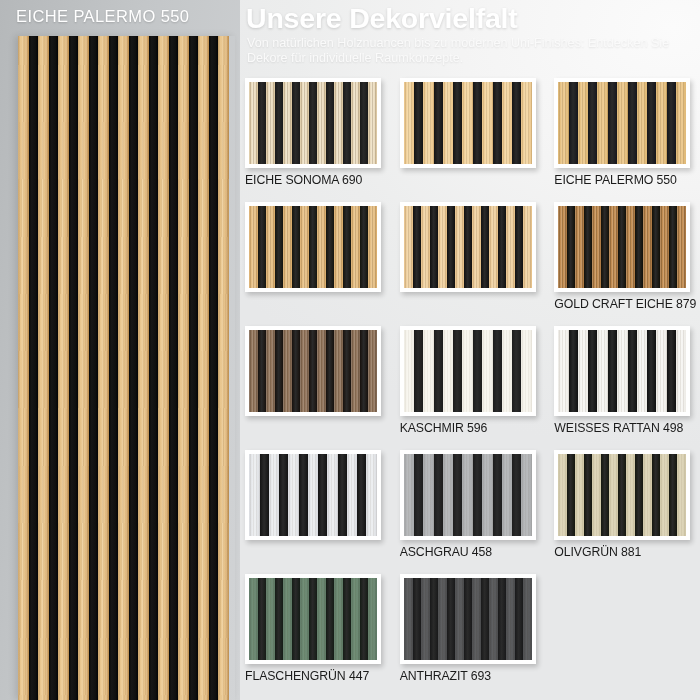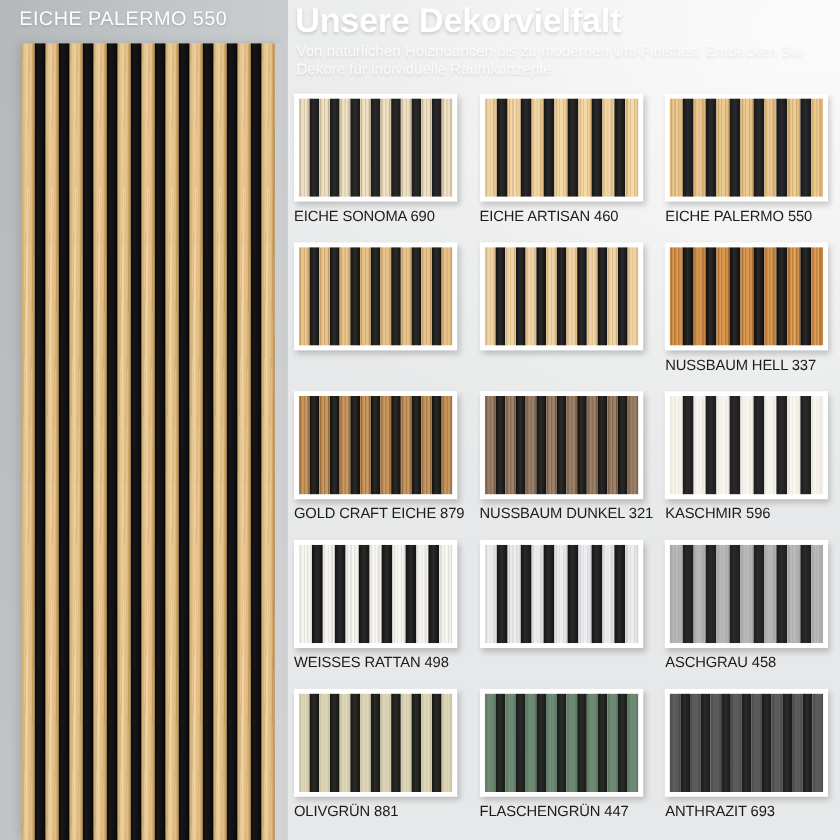--- a/index.html
+++ b/index.html
@@ -196,21 +196,20 @@
               <div class="sl" style="flex: 0 0 9.05846px; background: linear-gradient(90deg, rgb(20, 20, 20) 0%, rgb(42, 42, 42) 45%, rgb(20, 20, 20) 100%);"></div>
               <div class="sl" style="flex: 1 1 10.5213px; background: repeating-linear-gradient(90deg, rgba(255, 255, 255, 0.06) 0px, rgba(255, 255, 255, 0.06) 1px, rgba(60, 40, 15, 0.12) 1px, rgba(60, 40, 15, 0.12) 2px, rgba(255, 255, 255, 0) 2px, rgba(255, 255, 255, 0) 3px), linear-gradient(90deg, rgb(232, 193, 131) 0%, rgb(244, 216, 166) 35%, rgb(244, 216, 166) 60%, rgb(232, 193, 131) 100%);"></div>
               <div class="sl" style="flex: 0 0 9.05846px; background: linear-gradient(90deg, rgb(20, 20, 20) 0%, rgb(42, 42, 42) 45%, rgb(20, 20, 20) 100%);"></div>
               <div class="sl" style="flex: 1 1 10.5213px; background: repeating-linear-gradient(90deg, rgba(255, 255, 255, 0.06) 0px, rgba(255, 255, 255, 0.06) 1px, rgba(60, 40, 15, 0.12) 1px, rgba(60, 40, 15, 0.12) 2px, rgba(255, 255, 255, 0) 2px, rgba(255, 255, 255, 0) 3px), linear-gradient(90deg, rgb(232, 193, 131) 0%, rgb(244, 216, 166) 35%, rgb(244, 216, 166) 60%, rgb(232, 193, 131) 100%);"></div>
               <div class="sl" style="flex: 0 0 9.05846px; background: linear-gradient(90deg, rgb(20, 20, 20) 0%, rgb(42, 42, 42) 45%, rgb(20, 20, 20) 100%);"></div>
               <div class="sl" style="flex: 1 1 10.5213px; background: repeating-linear-gradient(90deg, rgba(255, 255, 255, 0.06) 0px, rgba(255, 255, 255, 0.06) 1px, rgba(60, 40, 15, 0.12) 1px, rgba(60, 40, 15, 0.12) 2px, rgba(255, 255, 255, 0) 2px, rgba(255, 255, 255, 0) 3px), linear-gradient(90deg, rgb(232, 193, 131) 0%, rgb(244, 216, 166) 35%, rgb(244, 216, 166) 60%, rgb(232, 193, 131) 100%);"></div>
               <div class="sl" style="flex: 0 0 9.05846px; background: linear-gradient(90deg, rgb(20, 20, 20) 0%, rgb(42, 42, 42) 45%, rgb(20, 20, 20) 100%);"></div>
               <div class="sl" style="flex: 1 1 10.5213px; background: repeating-linear-gradient(90deg, rgba(255, 255, 255, 0.06) 0px, rgba(255, 255, 255, 0.06) 1px, rgba(60, 40, 15, 0.12) 1px, rgba(60, 40, 15, 0.12) 2px, rgba(255, 255, 255, 0) 2px, rgba(255, 255, 255, 0) 3px), linear-gradient(90deg, rgb(232, 193, 131) 0%, rgb(244, 216, 166) 35%, rgb(244, 216, 166) 60%, rgb(232, 193, 131) 100%);"></div>
             </div>
           </div>
-          <div class="cap">EICHE ARTISAN 460</div>
         </div>
         <div class="cell">
           <div class="sw-frame">
             <div class="sw-img">
               <div class="sl" style="flex: 1 1 10.5213px; background: repeating-linear-gradient(90deg, rgba(255, 255, 255, 0.07) 0px, rgba(255, 255, 255, 0.07) 1px, rgba(60, 40, 15, 0.14) 1px, rgba(60, 40, 15, 0.14) 2px, rgba(255, 255, 255, 0) 2px, rgba(255, 255, 255, 0) 3px), linear-gradient(90deg, rgb(220, 179, 108) 0%, rgb(236, 201, 143) 35%, rgb(236, 201, 143) 60%, rgb(220, 179, 108) 100%);"></div>
               <div class="sl" style="flex: 0 0 9.05846px; background: linear-gradient(90deg, rgb(22, 22, 28) 0%, rgb(42, 42, 42) 45%, rgb(22, 22, 28) 100%);"></div>
               <div class="sl" style="flex: 1 1 10.5213px; background: repeating-linear-gradient(90deg, rgba(255, 255, 255, 0.07) 0px, rgba(255, 255, 255, 0.07) 1px, rgba(60, 40, 15, 0.14) 1px, rgba(60, 40, 15, 0.14) 2px, rgba(255, 255, 255, 0) 2px, rgba(255, 255, 255, 0) 3px), linear-gradient(90deg, rgb(220, 179, 108) 0%, rgb(236, 201, 143) 35%, rgb(236, 201, 143) 60%, rgb(220, 179, 108) 100%);"></div>
               <div class="sl" style="flex: 0 0 9.05846px; background: linear-gradient(90deg, rgb(22, 22, 28) 0%, rgb(42, 42, 42) 45%, rgb(22, 22, 28) 100%);"></div>
               <div class="sl" style="flex: 1 1 10.5213px; background: repeating-linear-gradient(90deg, rgba(255, 255, 255, 0.07) 0px, rgba(255, 255, 255, 0.07) 1px, rgba(60, 40, 15, 0.14) 1px, rgba(60, 40, 15, 0.14) 2px, rgba(255, 255, 255, 0) 2px, rgba(255, 255, 255, 0) 3px), linear-gradient(90deg, rgb(220, 179, 108) 0%, rgb(236, 201, 143) 35%, rgb(236, 201, 143) 60%, rgb(220, 179, 108) 100%);"></div>
               <div class="sl" style="flex: 0 0 9.05846px; background: linear-gradient(90deg, rgb(22, 22, 28) 0%, rgb(42, 42, 42) 45%, rgb(22, 22, 28) 100%);"></div>
@@ -263,40 +262,20 @@
               <div class="sl" style="flex: 0 0 7.85067px; background: linear-gradient(90deg, rgb(17, 17, 17) 0%, rgb(42, 42, 42) 45%, rgb(17, 17, 17) 100%);"></div>
               <div class="sl" style="flex: 1 1 9.13067px; background: repeating-linear-gradient(90deg, rgba(255, 255, 255, 0.067) 0px, rgba(255, 255, 255, 0.067) 1px, rgba(60, 40, 15, 0.13) 1px, rgba(60, 40, 15, 0.13) 2px, rgba(255, 255, 255, 0) 2px, rgba(255, 255, 255, 0) 3px), linear-gradient(90deg, rgb(228, 190, 133) 0%, rgb(241, 213, 168) 35%, rgb(241, 213, 168) 60%, rgb(228, 190, 133) 100%);"></div>
               <div class="sl" style="flex: 0 0 7.85067px; background: linear-gradient(90deg, rgb(17, 17, 17) 0%, rgb(42, 42, 42) 45%, rgb(17, 17, 17) 100%);"></div>
               <div class="sl" style="flex: 1 1 9.13067px; background: repeating-linear-gradient(90deg, rgba(255, 255, 255, 0.067) 0px, rgba(255, 255, 255, 0.067) 1px, rgba(60, 40, 15, 0.13) 1px, rgba(60, 40, 15, 0.13) 2px, rgba(255, 255, 255, 0) 2px, rgba(255, 255, 255, 0) 3px), linear-gradient(90deg, rgb(228, 190, 133) 0%, rgb(241, 213, 168) 35%, rgb(241, 213, 168) 60%, rgb(228, 190, 133) 100%);"></div>
             </div>
           </div>
         </div>
         <div class="cell">
           <div class="sw-frame">
             <div class="sw-img">
-              <div class="sl" style="flex: 1 1 10.5213px; background: repeating-linear-gradient(90deg, rgba(255, 255, 255, 0.1) 0px, rgba(255, 255, 255, 0.1) 1px, rgba(60, 40, 15, 0.2) 1px, rgba(60, 40, 15, 0.2) 2px, rgba(255, 255, 255, 0) 2px, rgba(255, 255, 255, 0) 3px), linear-gradient(90deg, rgb(192, 122, 52) 0%, rgb(217, 149, 74) 35%, rgb(217, 149, 74) 60%, rgb(192, 122, 52) 100%);"></div>
-              <div class="sl" style="flex: 0 0 9.05846px; background: linear-gradient(90deg, rgb(16, 13, 10) 0%, rgb(42, 42, 42) 45%, rgb(16, 13, 10) 100%);"></div>
-              <div class="sl" style="flex: 1 1 10.5213px; background: repeating-linear-gradient(90deg, rgba(255, 255, 255, 0.1) 0px, rgba(255, 255, 255, 0.1) 1px, rgba(60, 40, 15, 0.2) 1px, rgba(60, 40, 15, 0.2) 2px, rgba(255, 255, 255, 0) 2px, rgba(255, 255, 255, 0) 3px), linear-gradient(90deg, rgb(192, 122, 52) 0%, rgb(217, 149, 74) 35%, rgb(217, 149, 74) 60%, rgb(192, 122, 52) 100%);"></div>
-              <div class="sl" style="flex: 0 0 9.05846px; background: linear-gradient(90deg, rgb(16, 13, 10) 0%, rgb(42, 42, 42) 45%, rgb(16, 13, 10) 100%);"></div>
-              <div class="sl" style="flex: 1 1 10.5213px; background: repeating-linear-gradient(90deg, rgba(255, 255, 255, 0.1) 0px, rgba(255, 255, 255, 0.1) 1px, rgba(60, 40, 15, 0.2) 1px, rgba(60, 40, 15, 0.2) 2px, rgba(255, 255, 255, 0) 2px, rgba(255, 255, 255, 0) 3px), linear-gradient(90deg, rgb(192, 122, 52) 0%, rgb(217, 149, 74) 35%, rgb(217, 149, 74) 60%, rgb(192, 122, 52) 100%);"></div>
-              <div class="sl" style="flex: 0 0 9.05846px; background: linear-gradient(90deg, rgb(16, 13, 10) 0%, rgb(42, 42, 42) 45%, rgb(16, 13, 10) 100%);"></div>
-              <div class="sl" style="flex: 1 1 10.5213px; background: repeating-linear-gradient(90deg, rgba(255, 255, 255, 0.1) 0px, rgba(255, 255, 255, 0.1) 1px, rgba(60, 40, 15, 0.2) 1px, rgba(60, 40, 15, 0.2) 2px, rgba(255, 255, 255, 0) 2px, rgba(255, 255, 255, 0) 3px), linear-gradient(90deg, rgb(192, 122, 52) 0%, rgb(217, 149, 74) 35%, rgb(217, 149, 74) 60%, rgb(192, 122, 52) 100%);"></div>
-              <div class="sl" style="flex: 0 0 9.05846px; background: linear-gradient(90deg, rgb(16, 13, 10) 0%, rgb(42, 42, 42) 45%, rgb(16, 13, 10) 100%);"></div>
-              <div class="sl" style="flex: 1 1 10.5213px; background: repeating-linear-gradient(90deg, rgba(255, 255, 255, 0.1) 0px, rgba(255, 255, 255, 0.1) 1px, rgba(60, 40, 15, 0.2) 1px, rgba(60, 40, 15, 0.2) 2px, rgba(255, 255, 255, 0) 2px, rgba(255, 255, 255, 0) 3px), linear-gradient(90deg, rgb(192, 122, 52) 0%, rgb(217, 149, 74) 35%, rgb(217, 149, 74) 60%, rgb(192, 122, 52) 100%);"></div>
-              <div class="sl" style="flex: 0 0 9.05846px; background: linear-gradient(90deg, rgb(16, 13, 10) 0%, rgb(42, 42, 42) 45%, rgb(16, 13, 10) 100%);"></div>
-              <div class="sl" style="flex: 1 1 10.5213px; background: repeating-linear-gradient(90deg, rgba(255, 255, 255, 0.1) 0px, rgba(255, 255, 255, 0.1) 1px, rgba(60, 40, 15, 0.2) 1px, rgba(60, 40, 15, 0.2) 2px, rgba(255, 255, 255, 0) 2px, rgba(255, 255, 255, 0) 3px), linear-gradient(90deg, rgb(192, 122, 52) 0%, rgb(217, 149, 74) 35%, rgb(217, 149, 74) 60%, rgb(192, 122, 52) 100%);"></div>
-              <div class="sl" style="flex: 0 0 9.05846px; background: linear-gradient(90deg, rgb(16, 13, 10) 0%, rgb(42, 42, 42) 45%, rgb(16, 13, 10) 100%);"></div>
-              <div class="sl" style="flex: 1 1 10.5213px; background: repeating-linear-gradient(90deg, rgba(255, 255, 255, 0.1) 0px, rgba(255, 255, 255, 0.1) 1px, rgba(60, 40, 15, 0.2) 1px, rgba(60, 40, 15, 0.2) 2px, rgba(255, 255, 255, 0) 2px, rgba(255, 255, 255, 0) 3px), linear-gradient(90deg, rgb(192, 122, 52) 0%, rgb(217, 149, 74) 35%, rgb(217, 149, 74) 60%, rgb(192, 122, 52) 100%);"></div>
-            </div>
-          </div>
-          <div class="cap">NUSSBAUM HELL 337</div>
-        </div>
-        <div class="cell">
-          <div class="sw-frame">
-            <div class="sw-img">
               <div class="sl" style="flex: 1 1 9.13067px; background: repeating-linear-gradient(90deg, rgba(255, 255, 255, 0.13) 0px, rgba(255, 255, 255, 0.13) 1px, rgba(60, 40, 15, 0.26) 1px, rgba(60, 40, 15, 0.26) 2px, rgba(255, 255, 255, 0) 2px, rgba(255, 255, 255, 0) 3px), linear-gradient(90deg, rgb(169, 119, 66) 0%, rgb(199, 146, 87) 35%, rgb(199, 146, 87) 60%, rgb(169, 119, 66) 100%);"></div>
               <div class="sl" style="flex: 0 0 7.85067px; background: linear-gradient(90deg, rgb(18, 16, 8) 0%, rgb(42, 42, 42) 45%, rgb(18, 16, 8) 100%);"></div>
               <div class="sl" style="flex: 1 1 9.13067px; background: repeating-linear-gradient(90deg, rgba(255, 255, 255, 0.13) 0px, rgba(255, 255, 255, 0.13) 1px, rgba(60, 40, 15, 0.26) 1px, rgba(60, 40, 15, 0.26) 2px, rgba(255, 255, 255, 0) 2px, rgba(255, 255, 255, 0) 3px), linear-gradient(90deg, rgb(169, 119, 66) 0%, rgb(199, 146, 87) 35%, rgb(199, 146, 87) 60%, rgb(169, 119, 66) 100%);"></div>
               <div class="sl" style="flex: 0 0 7.85067px; background: linear-gradient(90deg, rgb(18, 16, 8) 0%, rgb(42, 42, 42) 45%, rgb(18, 16, 8) 100%);"></div>
               <div class="sl" style="flex: 1 1 9.13067px; background: repeating-linear-gradient(90deg, rgba(255, 255, 255, 0.13) 0px, rgba(255, 255, 255, 0.13) 1px, rgba(60, 40, 15, 0.26) 1px, rgba(60, 40, 15, 0.26) 2px, rgba(255, 255, 255, 0) 2px, rgba(255, 255, 255, 0) 3px), linear-gradient(90deg, rgb(169, 119, 66) 0%, rgb(199, 146, 87) 35%, rgb(199, 146, 87) 60%, rgb(169, 119, 66) 100%);"></div>
               <div class="sl" style="flex: 0 0 7.85067px; background: linear-gradient(90deg, rgb(18, 16, 8) 0%, rgb(42, 42, 42) 45%, rgb(18, 16, 8) 100%);"></div>
               <div class="sl" style="flex: 1 1 9.13067px; background: repeating-linear-gradient(90deg, rgba(255, 255, 255, 0.13) 0px, rgba(255, 255, 255, 0.13) 1px, rgba(60, 40, 15, 0.26) 1px, rgba(60, 40, 15, 0.26) 2px, rgba(255, 255, 255, 0) 2px, rgba(255, 255, 255, 0) 3px), linear-gradient(90deg, rgb(169, 119, 66) 0%, rgb(199, 146, 87) 35%, rgb(199, 146, 87) 60%, rgb(169, 119, 66) 100%);"></div>
               <div class="sl" style="flex: 0 0 7.85067px; background: linear-gradient(90deg, rgb(18, 16, 8) 0%, rgb(42, 42, 42) 45%, rgb(18, 16, 8) 100%);"></div>
               <div class="sl" style="flex: 1 1 9.13067px; background: repeating-linear-gradient(90deg, rgba(255, 255, 255, 0.13) 0px, rgba(255, 255, 255, 0.13) 1px, rgba(60, 40, 15, 0.26) 1px, rgba(60, 40, 15, 0.26) 2px, rgba(255, 255, 255, 0) 2px, rgba(255, 255, 255, 0) 3px), linear-gradient(90deg, rgb(169, 119, 66) 0%, rgb(199, 146, 87) 35%, rgb(199, 146, 87) 60%, rgb(169, 119, 66) 100%);"></div>
               <div class="sl" style="flex: 0 0 7.85067px; background: linear-gradient(90deg, rgb(18, 16, 8) 0%, rgb(42, 42, 42) 45%, rgb(18, 16, 8) 100%);"></div>
@@ -322,21 +301,20 @@
               <div class="sl" style="flex: 0 0 7.85067px; background: linear-gradient(90deg, rgb(23, 17, 13) 0%, rgb(42, 42, 42) 45%, rgb(23, 17, 13) 100%);"></div>
               <div class="sl" style="flex: 1 1 9.13067px; background: repeating-linear-gradient(90deg, rgba(255, 255, 255, 0.11) 0px, rgba(255, 255, 255, 0.11) 1px, rgba(60, 40, 15, 0.22) 1px, rgba(60, 40, 15, 0.22) 2px, rgba(255, 255, 255, 0) 2px, rgba(255, 255, 255, 0) 3px), linear-gradient(90deg, rgb(125, 100, 80) 0%, rgb(151, 122, 97) 35%, rgb(151, 122, 97) 60%, rgb(125, 100, 80) 100%);"></div>
               <div class="sl" style="flex: 0 0 7.85067px; background: linear-gradient(90deg, rgb(23, 17, 13) 0%, rgb(42, 42, 42) 45%, rgb(23, 17, 13) 100%);"></div>
               <div class="sl" style="flex: 1 1 9.13067px; background: repeating-linear-gradient(90deg, rgba(255, 255, 255, 0.11) 0px, rgba(255, 255, 255, 0.11) 1px, rgba(60, 40, 15, 0.22) 1px, rgba(60, 40, 15, 0.22) 2px, rgba(255, 255, 255, 0) 2px, rgba(255, 255, 255, 0) 3px), linear-gradient(90deg, rgb(125, 100, 80) 0%, rgb(151, 122, 97) 35%, rgb(151, 122, 97) 60%, rgb(125, 100, 80) 100%);"></div>
               <div class="sl" style="flex: 0 0 7.85067px; background: linear-gradient(90deg, rgb(23, 17, 13) 0%, rgb(42, 42, 42) 45%, rgb(23, 17, 13) 100%);"></div>
               <div class="sl" style="flex: 1 1 9.13067px; background: repeating-linear-gradient(90deg, rgba(255, 255, 255, 0.11) 0px, rgba(255, 255, 255, 0.11) 1px, rgba(60, 40, 15, 0.22) 1px, rgba(60, 40, 15, 0.22) 2px, rgba(255, 255, 255, 0) 2px, rgba(255, 255, 255, 0) 3px), linear-gradient(90deg, rgb(125, 100, 80) 0%, rgb(151, 122, 97) 35%, rgb(151, 122, 97) 60%, rgb(125, 100, 80) 100%);"></div>
               <div class="sl" style="flex: 0 0 7.85067px; background: linear-gradient(90deg, rgb(23, 17, 13) 0%, rgb(42, 42, 42) 45%, rgb(23, 17, 13) 100%);"></div>
               <div class="sl" style="flex: 1 1 9.13067px; background: repeating-linear-gradient(90deg, rgba(255, 255, 255, 0.11) 0px, rgba(255, 255, 255, 0.11) 1px, rgba(60, 40, 15, 0.22) 1px, rgba(60, 40, 15, 0.22) 2px, rgba(255, 255, 255, 0) 2px, rgba(255, 255, 255, 0) 3px), linear-gradient(90deg, rgb(125, 100, 80) 0%, rgb(151, 122, 97) 35%, rgb(151, 122, 97) 60%, rgb(125, 100, 80) 100%);"></div>
             </div>
           </div>
-          <div class="cap">NUSSBAUM DUNKEL 321</div>
         </div>
         <div class="cell">
           <div class="sw-frame">
             <div class="sw-img">
               <div class="sl" style="flex: 1 1 10.5213px; background: repeating-linear-gradient(90deg, rgba(255, 255, 255, 0.024) 0px, rgba(255, 255, 255, 0.024) 1px, rgba(60, 40, 15, 0.05) 1px, rgba(60, 40, 15, 0.05) 2px, rgba(255, 255, 255, 0) 2px, rgba(255, 255, 255, 0) 3px), linear-gradient(90deg, rgb(239, 236, 227) 0%, rgb(248, 246, 239) 35%, rgb(248, 246, 239) 60%, rgb(239, 236, 227) 100%);"></div>
               <div class="sl" style="flex: 0 0 9.05846px; background: linear-gradient(90deg, rgb(28, 28, 28) 0%, rgb(42, 42, 42) 45%, rgb(28, 28, 28) 100%);"></div>
               <div class="sl" style="flex: 1 1 10.5213px; background: repeating-linear-gradient(90deg, rgba(255, 255, 255, 0.024) 0px, rgba(255, 255, 255, 0.024) 1px, rgba(60, 40, 15, 0.05) 1px, rgba(60, 40, 15, 0.05) 2px, rgba(255, 255, 255, 0) 2px, rgba(255, 255, 255, 0) 3px), linear-gradient(90deg, rgb(239, 236, 227) 0%, rgb(248, 246, 239) 35%, rgb(248, 246, 239) 60%, rgb(239, 236, 227) 100%);"></div>
               <div class="sl" style="flex: 0 0 9.05846px; background: linear-gradient(90deg, rgb(28, 28, 28) 0%, rgb(42, 42, 42) 45%, rgb(28, 28, 28) 100%);"></div>
               <div class="sl" style="flex: 1 1 10.5213px; background: repeating-linear-gradient(90deg, rgba(255, 255, 255, 0.024) 0px, rgba(255, 255, 255, 0.024) 1px, rgba(60, 40, 15, 0.05) 1px, rgba(60, 40, 15, 0.05) 2px, rgba(255, 255, 255, 0) 2px, rgba(255, 255, 255, 0) 3px), linear-gradient(90deg, rgb(239, 236, 227) 0%, rgb(248, 246, 239) 35%, rgb(248, 246, 239) 60%, rgb(239, 236, 227) 100%);"></div>
               <div class="sl" style="flex: 0 0 9.05846px; background: linear-gradient(90deg, rgb(28, 28, 28) 0%, rgb(42, 42, 42) 45%, rgb(28, 28, 28) 100%);"></div>

